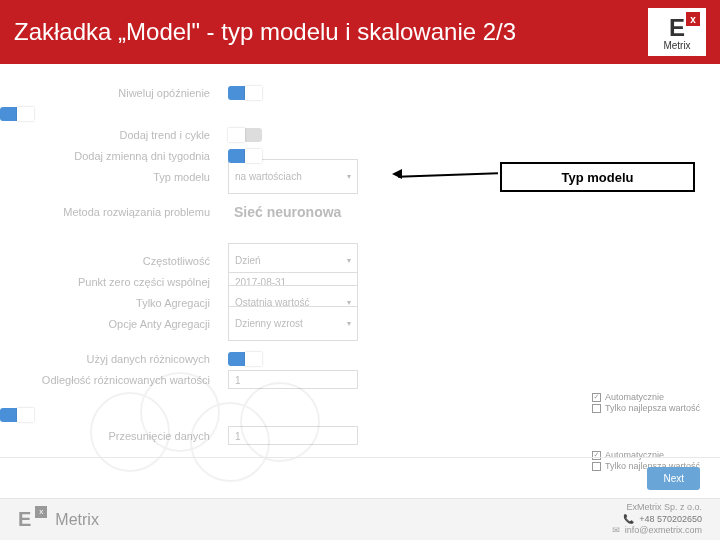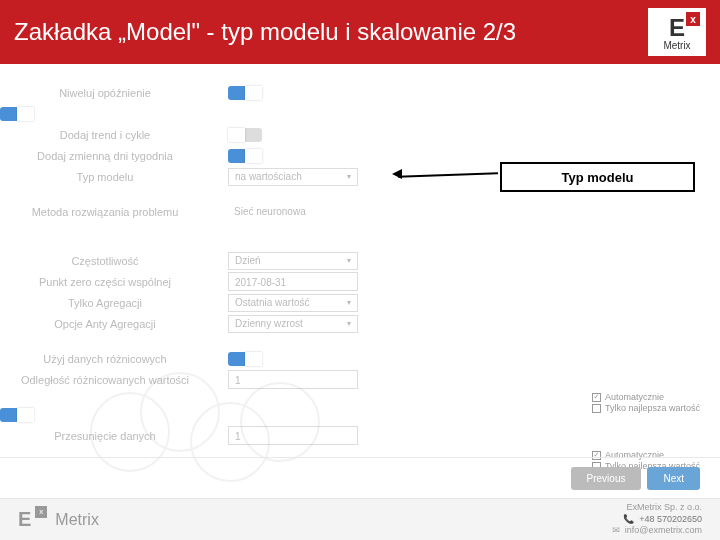--- a/index.html
+++ b/index.html
@@ -9,35 +9,35 @@
   .header-title { color: #fff; font-size: 24px; font-weight: 400; flex: 1; }
   .logo-top { width: 58px; height: 48px; background: #fff; display: flex; flex-direction: column; align-items: center; justify-content: center; position: relative; }
   .logo-e { font-size: 24px; font-weight: bold; color: #333; position: relative; }
   .logo-x { position: absolute; top: 4px; right: 6px; width: 14px; height: 14px; background: #c41e23; color: #fff; font-size: 10px; font-weight: bold; display: flex; align-items: center; justify-content: center; }
   .logo-metrix { font-size: 10px; color: #333; margin-top: -2px; }
   
   .content { padding: 18px 0 0 0; position: relative; }
   .form-area { width: 580px; }
   
   .row { display: flex; align-items: center; height: 21px; margin-bottom: 0px; }
-  .row-label { width: 228px; text-align: center; padding-right: 18px; font-size: 11px; color: #bbb; }
+  .row-label { width: 228px; text-align: right; padding-right: 18px; font-size: 11px; color: #bbb; }
   .row-control { flex: 1; display: flex; align-items: center; }
   
   .toggle { width: 34px; height: 14px; border-radius: 3px; position: relative; }
   .toggle-on { background: #4a90d9; }
   .toggle-off { background: #ddd; }
   .toggle-knob { position: absolute; width: 17px; height: 14px; background: #fff; top: 0; box-shadow: 0 0 2px rgba(0,0,0,0.2); }
   .toggle-on .toggle-knob { right: 0; }
   .toggle-off .toggle-knob { left: 0; }
   
-  .select-box { width: 130px; height: 18px; border: 1px solid #ddd; font-size: 10px; color: #bbb; padding: 2px 6px; display: flex; align-items: center; justify-content: space-between; background: #fff; }
+  .select-box { width: 130px; height: 35px; border: 1px solid #ddd; font-size: 10px; color: #bbb; padding: 2px 6px; display: flex; align-items: center; justify-content: space-between; background: #fff; }
   .select-caret { font-size: 8px; color: #bbb; }
   .select-wide { width: 130px; }
   
-  .text-value { font-size: 10px; color: #bbb; padding: 2px 6px; }
+  .text-value { font-size: 14px; color: #bbb; padding: 2px 6px; font-weight: bold; }
   
   .input-box { width: 130px; height: 19px; border: 1px solid #ddd; font-size: 10px; color: #bbb; padding: 4px 6px; background: #fff; }
   
   .side-checks { position: absolute; right: 20px; font-size: 9px; color: #999; margin-left: 12px; }
   .check-row { display: flex; align-items: center; gap: 4px; margin-bottom: 1px; }
   .cb { width: 9px; height: 9px; border: 1px solid #999; display: inline-flex; align-items: center; justify-content: center; font-size: 7px; }
   
   .spacer { height: 14px; }
   
   .callout { position: absolute; top: 162px; left: 500px; width: 195px; height: 30px; background: #fff; border: 2px solid #000; display: flex; align-items: center; justify-content: center; font-size: 13px; font-weight: bold; color: #000; }
@@ -230,21 +230,20 @@
 <div class="watermark">
   <div class="wm-circle" style="width:80px;height:80px;left:0;top:20px;"></div>
   <div class="wm-circle" style="width:80px;height:80px;left:50px;top:0;"></div>
   <div class="wm-circle" style="width:80px;height:80px;left:100px;top:30px;"></div>
   <div class="wm-circle" style="width:80px;height:80px;left:150px;top:10px;"></div>
 </div>
 
 <div class="hr-line"></div>
 
 <div class="nav-buttons">
-  <button class="btn btn-prev">Previous</button>
   <button class="btn btn-next">Next</button>
 </div>
 
 <div class="footer">
   <div class="footer-logo">
     <span class="footer-e">E</span>
       <span class="footer-x-badge">x</span>
     <span class="footer-metrix">Metrix</span>
   </div>
   <div class="footer-contact">

